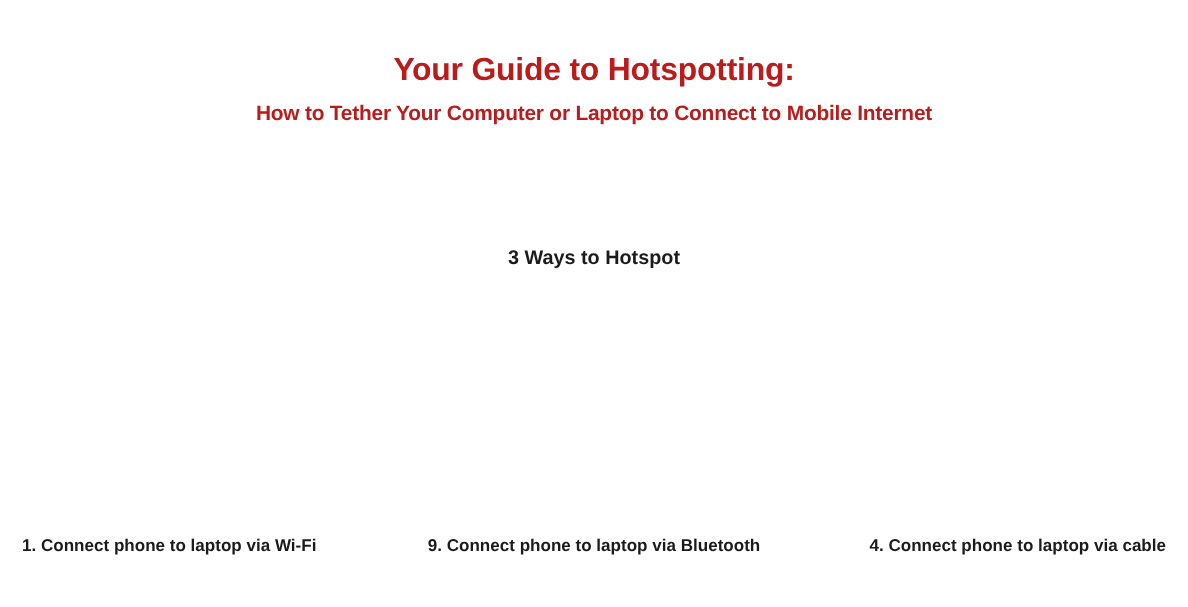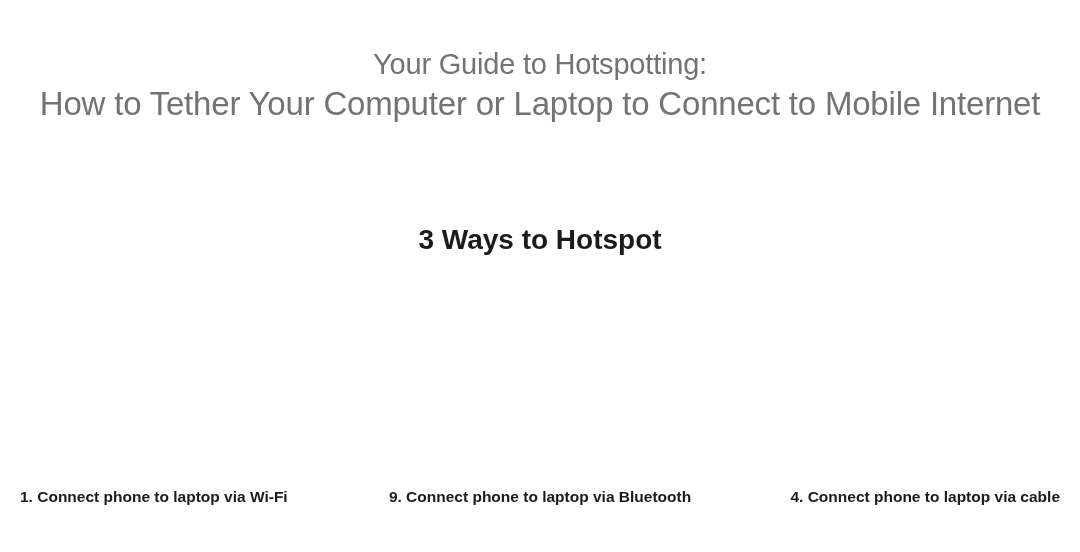--- a/index.html
+++ b/index.html
@@ -20,39 +20,39 @@
     height: 552px;
   }
   .title-block {
     position: absolute;
     top: 44px;
     left: 0;
     width: 1080px;
     text-align: center;
   }
   .title-line {
-    font-weight: normal;
+    font-weight: bold;
     letter-spacing: -0.2px;
-    color: #737373;
+    color: #b91c1c;
   }
   .title-line-1 {
     font-size: 29px;
     line-height: 40px;
   }
   .title-line-2 {
-    font-size: 33px;
+    font-size: 19px;
     line-height: 40px;
   }
   .subtitle {
     position: absolute;
     top: 224px;
     left: 0;
     width: 1080px;
     text-align: center;
-    font-size: 28px;
+    font-size: 18px;
     font-weight: bold;
     color: #1b1b1b;
   }
   .captions {
     position: absolute;
     top: 488px;
     left: 0;
     width: 1080px;
     display: flex;
     flex-direction: row;

